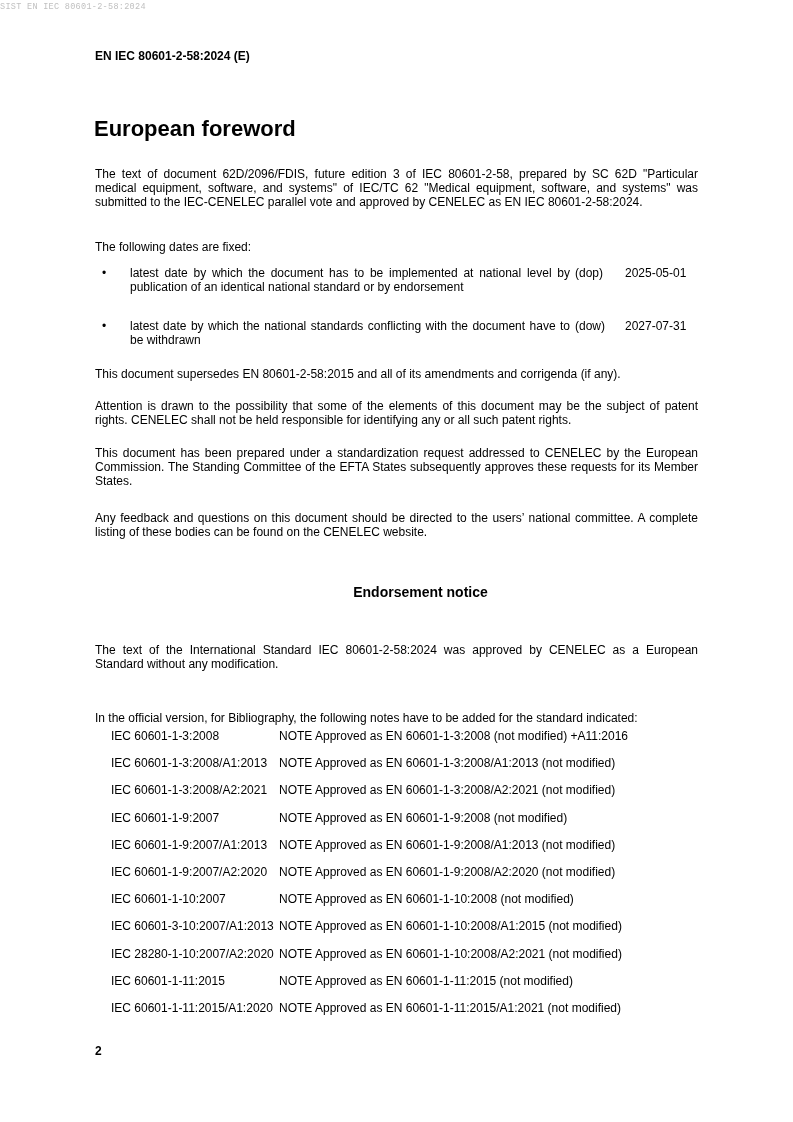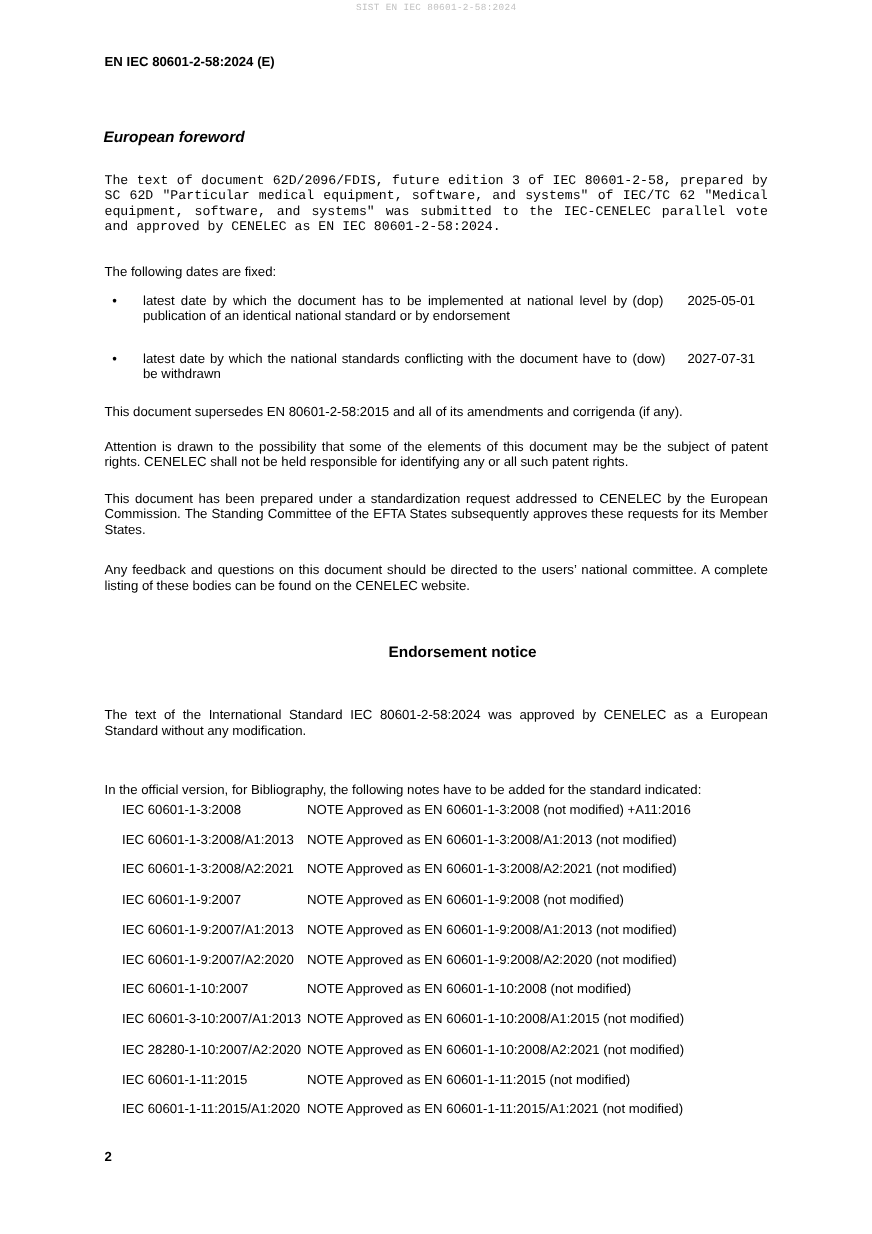--- a/index.html
+++ b/index.html
@@ -1,21 +1,21 @@
 <!DOCTYPE html>
 <html><head>
 <meta charset="utf-8">
 <style>
   html, body { margin: 0; padding: 0; background: #ffffff; }
   body { width: 793px; height: 1122px; position: relative; overflow: hidden;
          font-family: "Liberation Sans", sans-serif; color: #000; }
-  .watermark { position: absolute; top: 2px; left: 0; width: 793px; text-align: center;
+  .watermark { position: absolute; top: 2px; left: 0; width: 793px; text-align: left;
                font-family: "Liberation Mono", monospace; font-size: 8.5px; color: #c0c0c0; letter-spacing: 0.3px; }
   .header-id { position: absolute; left: 95px; top: 49px; font-size: 12px; font-weight: bold; }
-  .title { position: absolute; left: 94px; top: 116px; font-size: 14px; font-weight: bold; margin: 0; font-style: italic; }
+  .title { position: absolute; left: 94px; top: 116px; font-size: 22px; font-weight: bold; margin: 0; }
   .content { position: absolute; left: 95px; width: 603px; font-size: 12px; line-height: 14px; }
   .p { margin: 0; text-align: justify; }
   .bullet { position: absolute; left: 95px; width: 603px; font-size: 12px; line-height: 14px; }
   .bullet .dot { position: absolute; left: 7px; top: 0; }
   .bullet .txt { position: absolute; left: 35px; width: 440px; text-align: justify; }
   .bullet .code { position: absolute; left: 480px; }
   .bullet .date { position: absolute; left: 530px; }
   .section-title { position: absolute; left: 0; width: 793px; text-align: center; top: 584px; font-size: 14px; font-weight: bold; margin: 0; padding-left: 24px; }
   .notes { position: absolute; left: 95px; top: 729px; font-size: 12px; }
   .note-row { height: 27.2px; white-space: nowrap; position: relative; }
@@ -24,21 +24,21 @@
   .page-num { position: absolute; left: 95px; top: 1044px; font-size: 12px; font-weight: bold; }
 </style>
 </head>
 <body>
 
 <div class="watermark">SIST EN IEC 80601-2-58:2024</div>
 <div class="header-id">EN IEC 80601-2-58:2024 (E)</div>
 
 <h1 class="title">European foreword</h1>
 
-<div class="content" style="top:157px;font-family:Liberation Mono, monospace;">
+<div class="content" style="top:167px;">
   <p class="p">The text of document 62D/2096/FDIS, future edition 3 of IEC 80601-2-58, prepared by SC 62D "Particular medical equipment, software, and systems" of IEC/TC 62 "Medical equipment, software, and systems" was submitted to the IEC-CENELEC parallel vote and approved by CENELEC as EN IEC 80601-2-58:2024.</p>
 </div>
 
 <div class="content" style="top:240px;">
   <p class="p">The following dates are fixed:</p>
 </div>
 
 <div class="bullet" style="top:266px;">
   <span class="dot">•</span>
   <span class="txt">latest date by which the document has to be implemented at national level by publication of an identical national standard or by endorsement</span>

